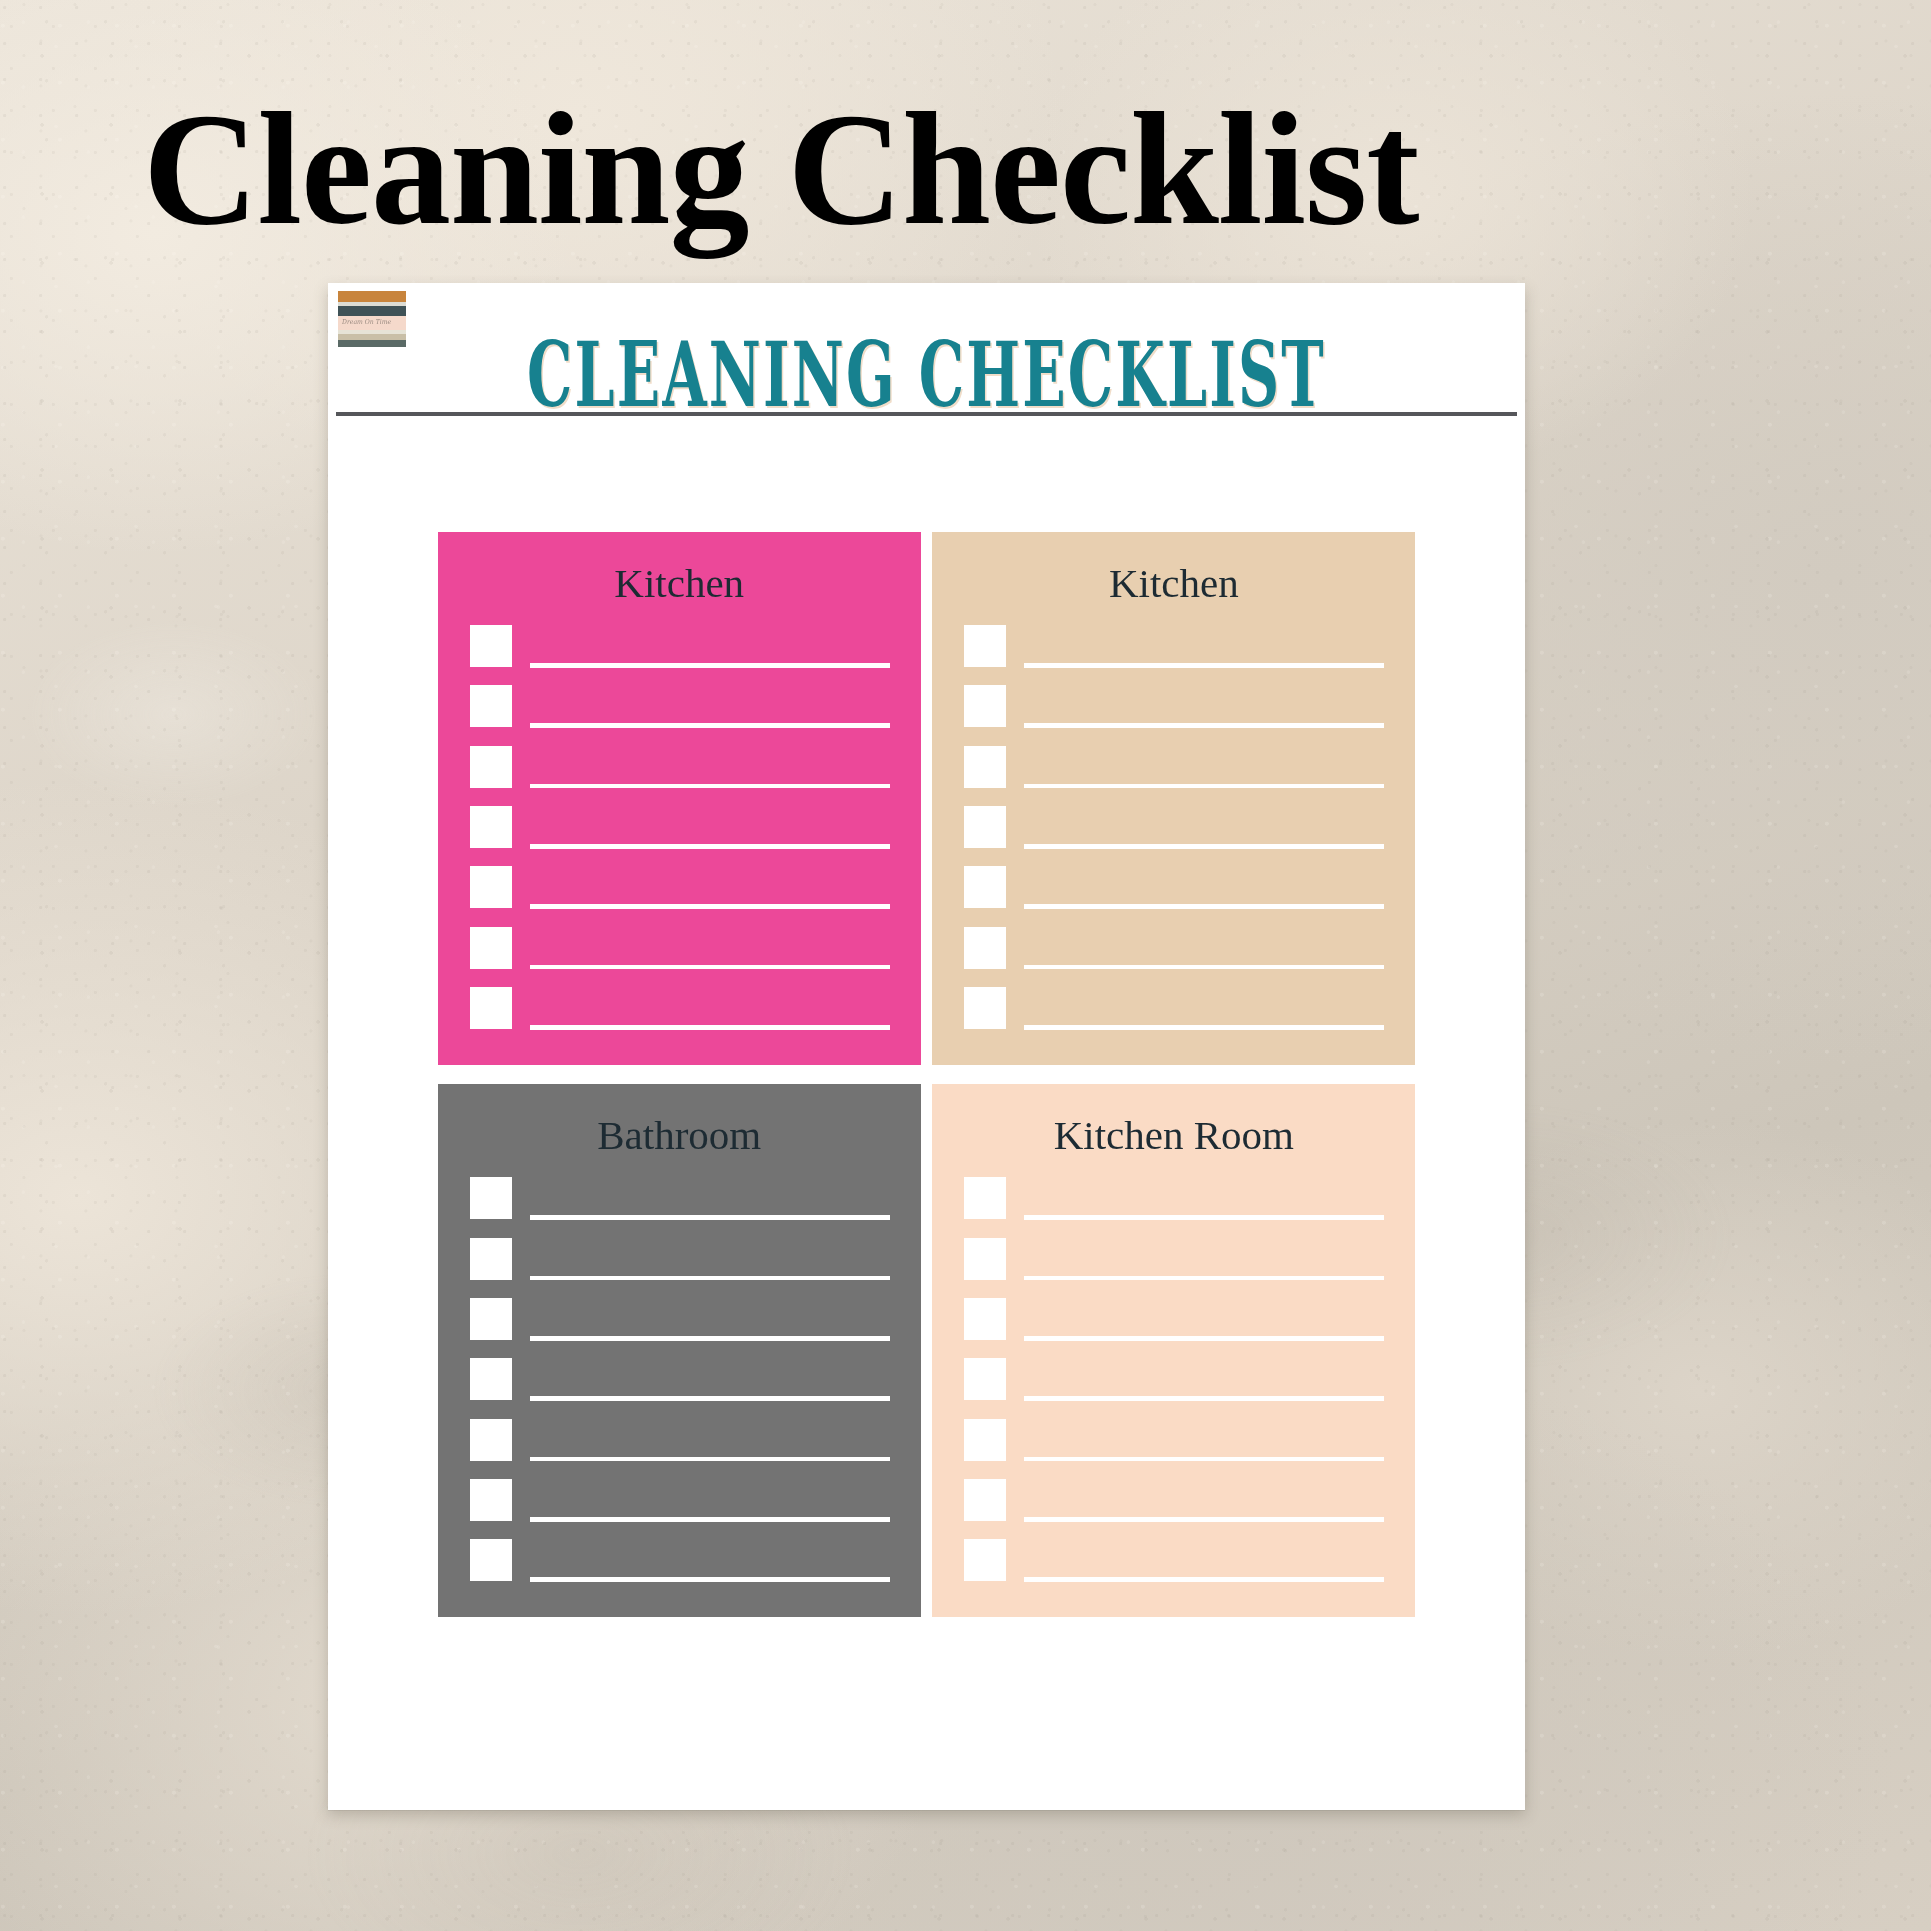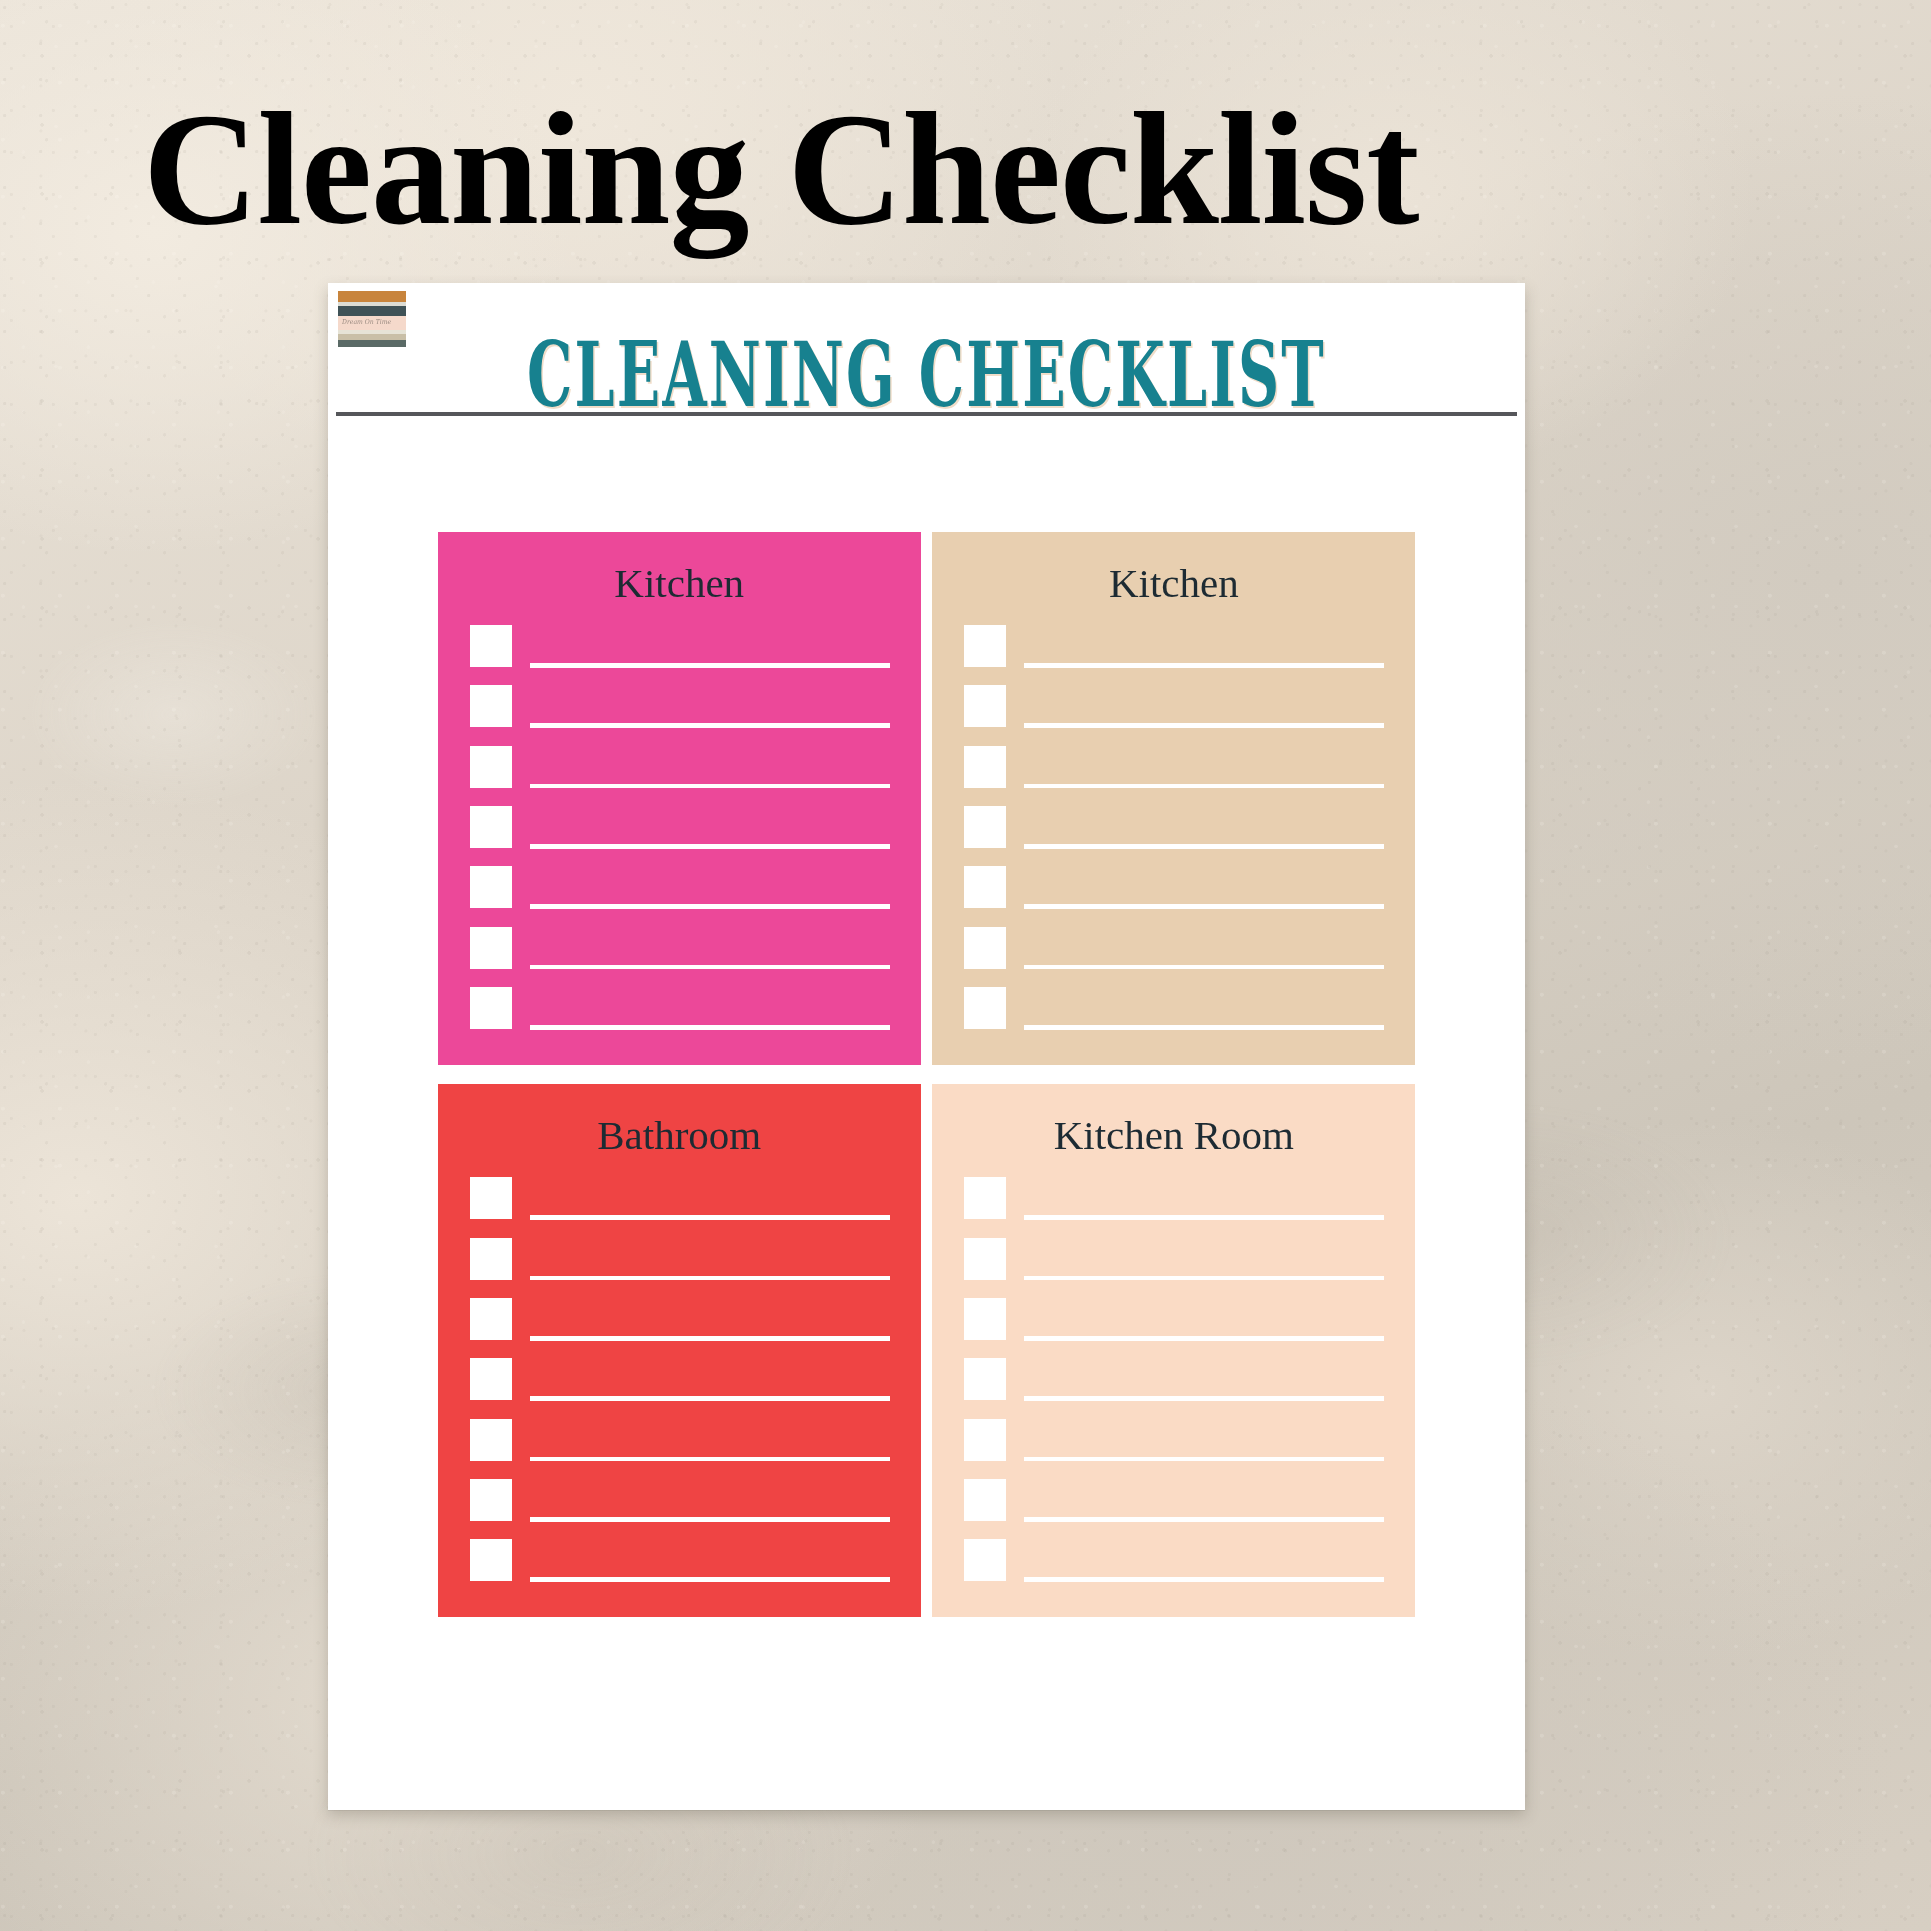--- a/index.html
+++ b/index.html
@@ -336,21 +336,21 @@
             <div class="row">
               <div class="checkbox" style="background: rgb(255, 255, 255);"></div>
               <div class="writeline" style="background: rgb(255, 255, 255);"></div>
             </div>
             <div class="row">
               <div class="checkbox" style="background: rgb(255, 255, 255);"></div>
               <div class="writeline" style="background: rgb(255, 255, 255);"></div>
             </div>
           </div>
         </div>
-        <div class="card" style="background: #ef4444;">
+        <div class="card" style="background: #737373;">
           <div class="card-title">Bathroom</div>
           <div class="rows">
             <div class="row">
               <div class="checkbox" style="background: rgb(255, 255, 255);"></div>
               <div class="writeline" style="background: rgb(255, 255, 255);"></div>
             </div>
             <div class="row">
               <div class="checkbox" style="background: rgb(255, 255, 255);"></div>
               <div class="writeline" style="background: rgb(255, 255, 255);"></div>
             </div>

